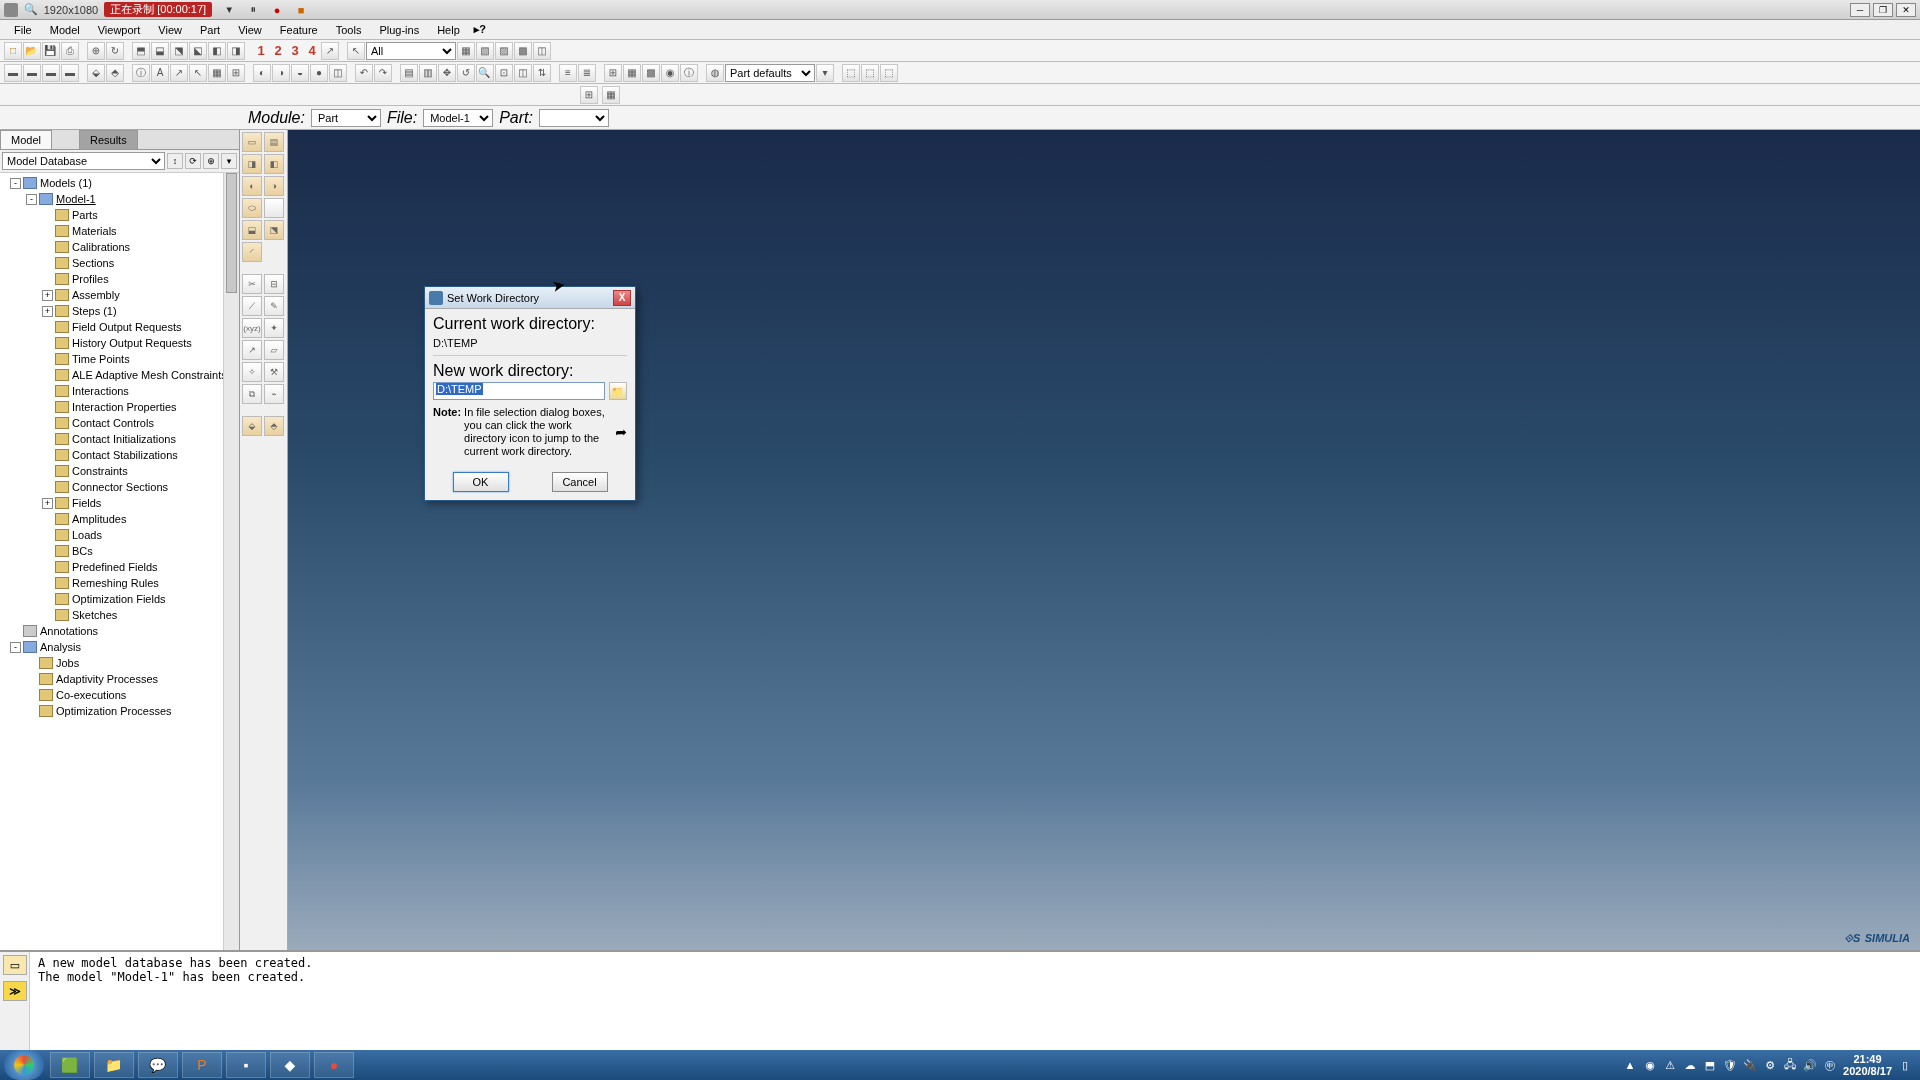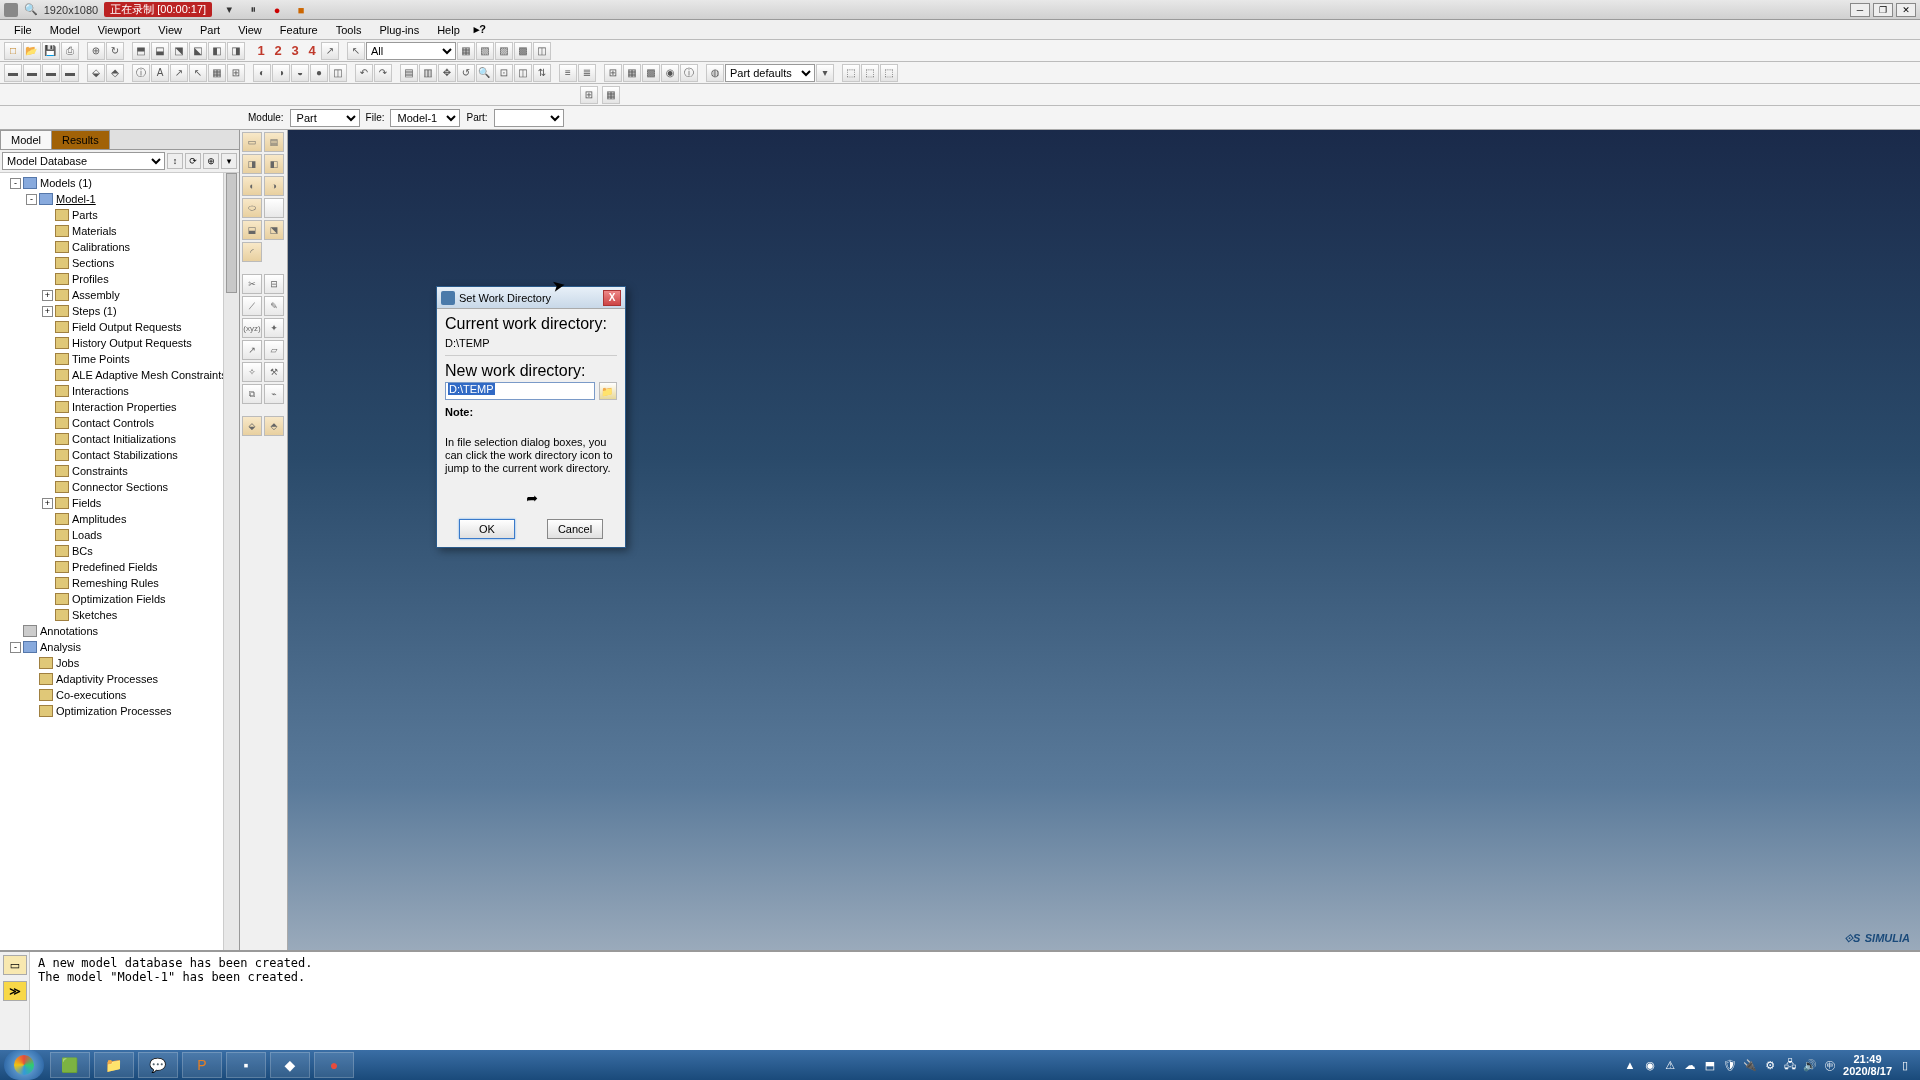--- a/index.html
+++ b/index.html
@@ -24,29 +24,29 @@
 .tb-btn { width: 18px; height: 18px; border: 1px solid #c8c8c8; background: linear-gradient(#fff,#e4e4e4); display:flex; align-items:center; justify-content:center; font-size:10px; color:#555;}
 .tb-btn.icon-color{ color:#c08020;}
 .tb-sep { width: 6px; }
 .tb-num { width: 16px; text-align:center; font-weight:bold; font-size:13px; color:#c0392b;}
 .tb-select { height: 18px; border:1px solid #999; background:#fff; font-size:11px; min-width:60px;}
 .tb-select.wide { min-width: 90px; }
 
 .toolbar3 { height: 22px; background: #f4f4f4; display:flex; align-items:center; padding-left:580px; gap:4px; border-bottom:1px solid #bbb;}
 
 .context-bar { height: 24px; background: #f4f4f4; border-bottom: 1px solid #aaa; display: flex; align-items: center; padding-left: 248px; gap: 6px; }
-.context-bar label { font-size: 10px; }
+.context-bar label { font-size: 16px; font-style: italic; }
 .ctx-sel { height: 18px; border: 1px solid #999; background: #fff; min-width: 70px; padding: 0 2px;}
 
 .main { display: flex; height: calc(100% - 20px - 20px - 44px - 22px - 24px - 100px - 30px); position: relative; }
 
 .left-panel { width: 240px; background: #f0f0f0; border-right: 1px solid #999; display: flex; flex-direction: column; }
 .left-tabs { display: flex; background: #e0e0e0; border-bottom: 1px solid #999; }
 .left-tab { padding: 3px 10px; border: 1px solid #999; border-bottom: none; background: #f8f8f8; margin-right: -1px;}
-.left-tab.inactive { background: #a16207; }
+.left-tab.inactive { background: #a3a3a3; margin-left: 28px; }
 .db-row { display: flex; align-items: center; padding: 2px; border-bottom: 1px solid #ccc; gap:2px;}
 .db-sel { flex: 1; height: 18px; border: 1px solid #999; background:#fff;}
 .db-btn { width: 16px; height: 16px; border:1px solid #bbb; background:#eee; font-size:9px; display:flex; align-items:center; justify-content:center;}
 
 .tree { flex: 1; overflow-y: auto; background: #fff; padding: 2px 0; position:relative;}
 .tree-scroll { position:absolute; right:0; top:0; bottom:0; width:16px; background:#e8e8e8; border-left:1px solid #ccc;}
 .tree-scroll .thumb{ position:absolute; top:0; left:2px; right:2px; height:120px; background:#c8c8c8; border:1px solid #999;}
 .tree-node { display: flex; align-items: center; height: 16px; padding-left: 4px; white-space:nowrap;}
 .tree-node .indent { display:inline-block; }
 .tree-node .exp { width: 11px; height: 11px; border: 1px solid #888; display:inline-flex; align-items:center; justify-content:center; font-size:9px; margin-right:2px; background:#fff;}
@@ -74,33 +74,33 @@
 .msg-text { flex:1; padding: 4px 8px; font-family: monospace; font-size: 12px; line-height: 14px; white-space: pre; overflow:auto;}
 
 .taskbar { height: 30px; background: linear-gradient(#3a6ea5,#1a4a7a); position: absolute; bottom: 0; left: 0; right: 0; display: flex; align-items: center; }
 .start { width: 40px; height: 30px; background: radial-gradient(circle,#7db9e8,#1e5799); border-radius: 15px; margin: 0 4px; display:flex; align-items:center; justify-content:center;}
 .start-orb { width:20px; height:20px; border-radius:50%; background: conic-gradient(#e74c3c,#2ecc71,#3498db,#f1c40f,#e74c3c);}
 .task-item { width: 40px; height: 26px; margin: 0 2px; border: 1px solid rgba(255,255,255,0.2); background: rgba(255,255,255,0.1); display:flex; align-items:center; justify-content:center; color:#fff; font-size:14px;}
 .tray { margin-left: auto; display: flex; align-items: center; gap: 6px; padding: 0 8px; color: #fff; font-size: 10px;}
 .tray .clock { text-align: center; line-height: 12px; font-weight: bold;}
 .tray-icon{ width:14px; height:14px; display:flex; align-items:center; justify-content:center;}
 
-.dialog { position: absolute; left: 436px; top: 286px; width: 190px; background: #f0f0f0; border: 1px solid #2a5a8a; box-shadow: 3px 3px 8px rgba(0,0,0,0.4); }
+.dialog { position: absolute; left: 424px; top: 286px; width: 212px; background: #f0f0f0; border: 1px solid #2a5a8a; box-shadow: 3px 3px 8px rgba(0,0,0,0.4); }
 .dialog .dtitle { height: 22px; background: linear-gradient(#e8f0f8,#c8d8e8); display: flex; align-items: center; padding: 0 4px; border-bottom:1px solid #aaa;}
 .dialog .dtitle .dicon { width: 14px; height: 14px; background: #4a7aaa; border-radius: 2px; margin-right: 4px;}
 .dialog .dtitle .dtxt { flex: 1; font-size: 11px; }
 .dialog .dclose { width: 18px; height: 16px; background: linear-gradient(#e88,#c44); border: 1px solid #a33; color: #fff; display:flex; align-items:center; justify-content:center; font-size:10px; font-weight:bold;}
 .dialog .dbody { padding: 6px 8px; }
 .dialog .dlbl { font-size: 16px; margin-bottom: 2px; }
 .dialog .dval { font-size: 11px; padding: 2px 0 6px 0; border-bottom: 1px solid #ccc; margin-bottom: 6px;}
 .dialog .drow { display: flex; align-items: center; gap: 4px; margin-bottom: 6px;}
 .dialog .dinput { flex: 1; height: 18px; border: 1px solid #7a9ac8; background: #fff; padding: 0 2px;}
 .dialog .dinput .sel { background: #316ac5; color: #fff; padding: 0 1px;}
 .dialog .dbrowse { width: 18px; height: 18px; border: 1px solid #bbb; background: linear-gradient(#fff,#e8d898); display:flex; align-items:center; justify-content:center; font-size:10px;}
-.dialog .dnote { font-size: 11px; display: flex; gap: 17px; line-height: 13px; flex-direction: column;}
+.dialog .dnote { font-size: 11px; display: flex; gap: 3px; line-height: 13px;}
 .dialog .dnote .nlbl { font-weight: bold; }
 .dialog .dnote .narrow { font-size: 14px; align-self: center; margin-left: 2px;}
 .dialog .dbtns { display: flex; justify-content: space-around; padding: 8px 6px 8px 6px; }
 .dialog .dbtn { width: 56px; height: 20px; border: 1px solid #888; background: linear-gradient(#fff,#e0e0e0); font-size: 11px;}
 .dialog .dbtn.ok { border: 1px solid #3a7aca; box-shadow: 0 0 2px #6aacec;}
 
 .cursor { position: absolute; left: 552px; top: 276px; font-size: 16px; color: #000; pointer-events: none; transform: rotate(-10deg);}
 </style>
 </head>
 <body>

